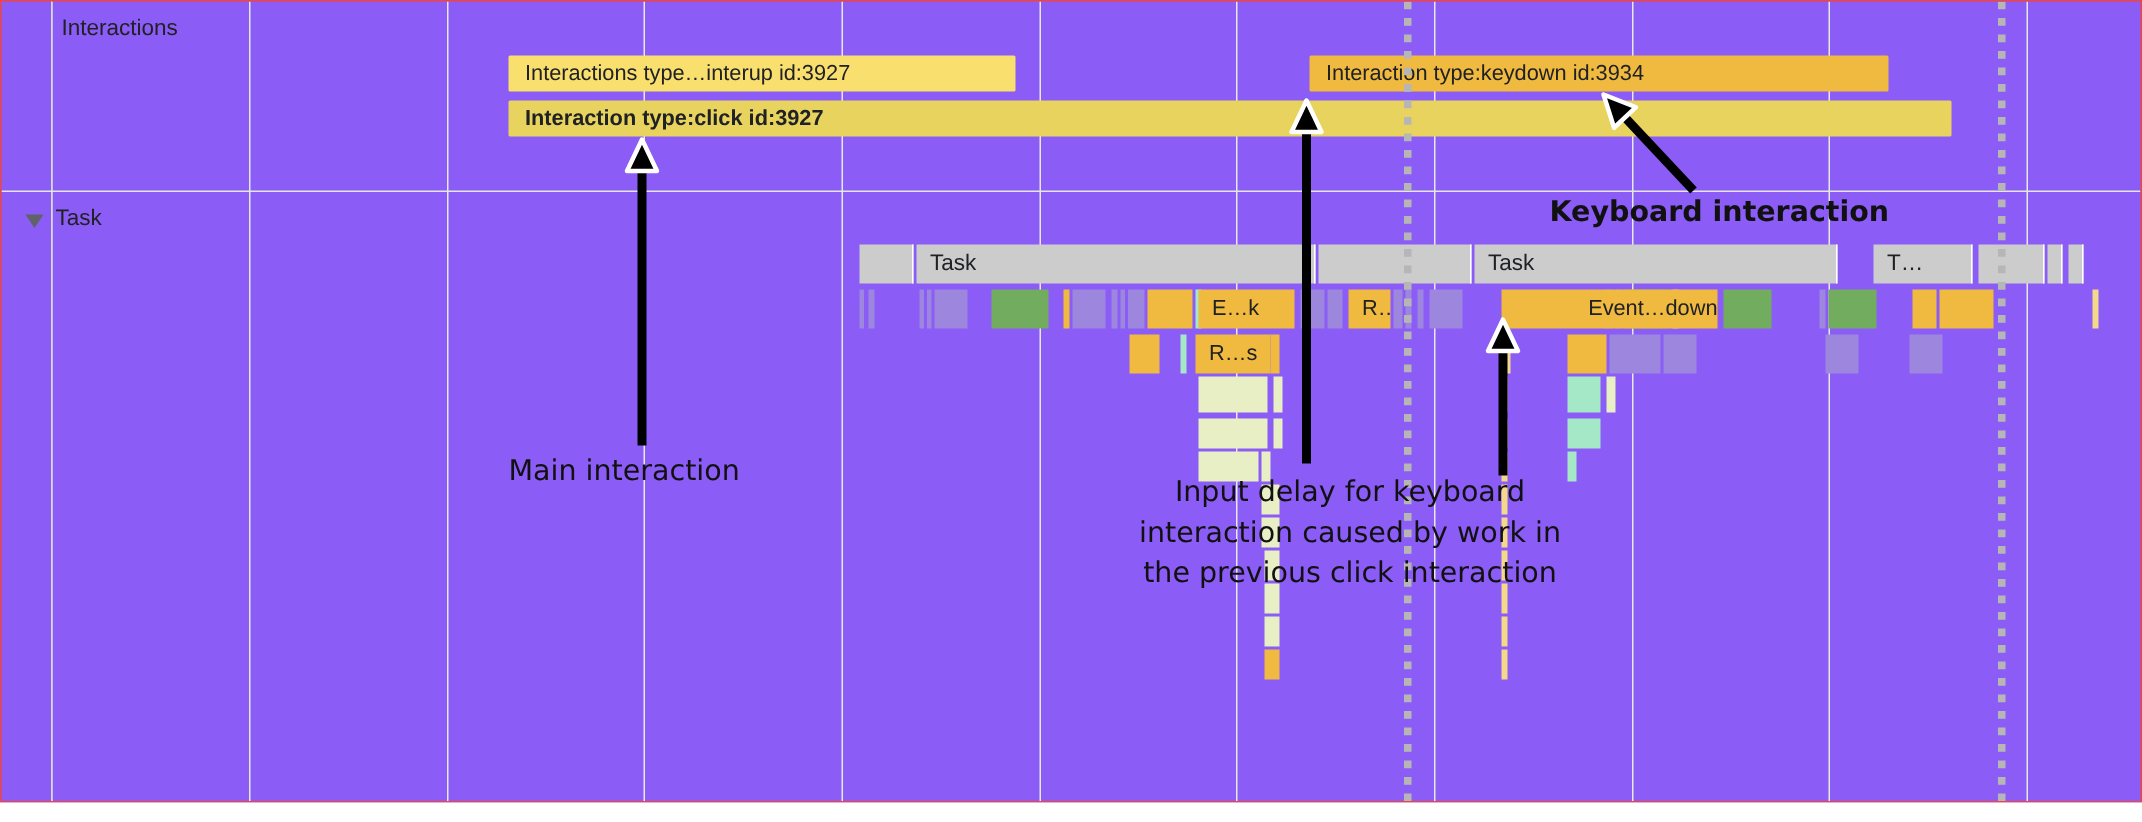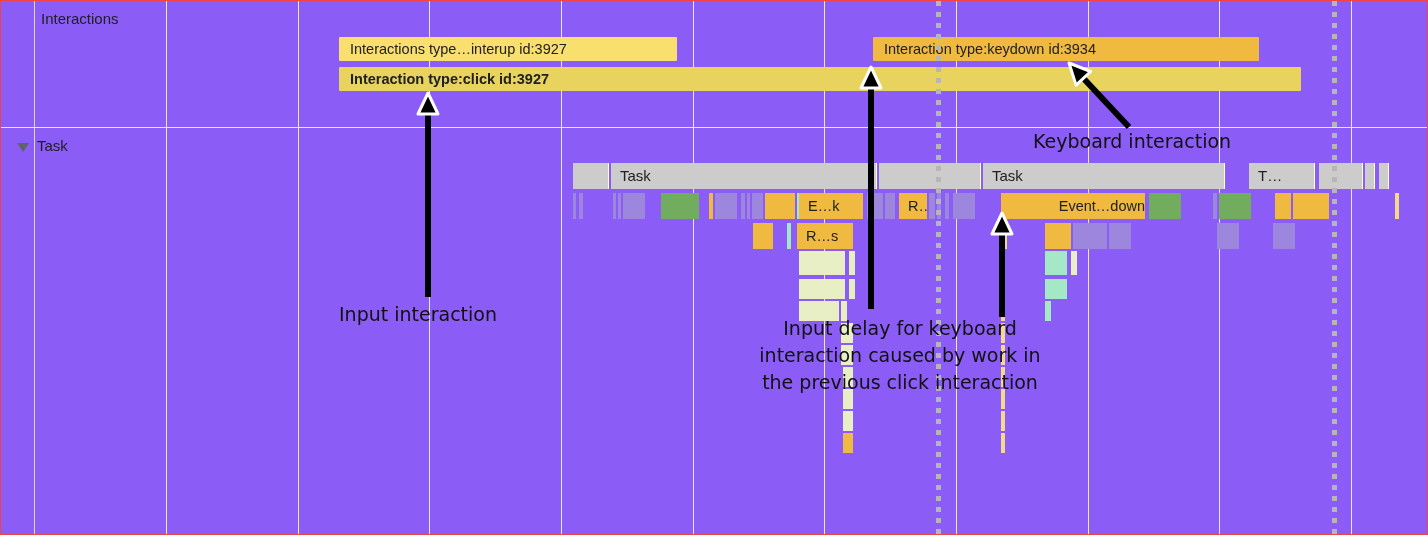--- a/index.html
+++ b/index.html
@@ -151,26 +151,26 @@
       <div class="fbox " style="left: 842px; top: 432px; width: 10px; height: 20px; background: rgb(239, 186, 63);"></div>
       <div class="fbox " style="left: 1000px; top: 432px; width: 4px; height: 20px; background: rgb(244, 217, 138);"></div>
     </div>
 
   <div id="markers-layer">
       <div class="dashline" style="left: 935px;"></div>
       <div class="dashline" style="left: 1331px;"></div>
     </div>
 
   <div id="anno-layer">
-      <div class="anno" style="left: 338px; top: 302px;">Input interaction</div>
+      <div class="anno" style="left: 338px; top: 302px;">Main interaction</div>
       <svg class="arrow" width="44" height="248" style="left: 405px; top: 70px;">
         <line x1="22" y1="226" x2="22" y2="43" stroke="#000" stroke-width="6"></line>
         <polygon points="22,22 32,43 12,43" fill="#000" stroke="#fff" stroke-width="3" stroke-linejoin="round"></polygon>
       </svg>
-      <div class="anno" style="left: 1032px; top: 129px;">Keyboard interaction</div>
+      <div class="anno" style="left: 1032px; top: 129px; font-weight: bold;">Keyboard interaction</div>
       <svg class="arrow" width="104" height="108" style="left: 1046px; top: 40px;">
         <line x1="82" y1="86" x2="36.36276370650793" y2="37.32028128694179" stroke="#000" stroke-width="6"></line>
         <polygon points="22,22 43.65813574790878,30.480869998128497 29.067391665107074,44.15969257575509" fill="#000" stroke="#fff" stroke-width="3" stroke-linejoin="round"></polygon>
       </svg>
       <div class="anno multi" style="left: 741px; top: 314px; width: 316px;">Input delay for keyboard interaction caused by work in the previous click interaction</div>
       <svg class="arrow" width="44" height="286" style="left: 848px; top: 44px;">
         <line x1="22" y1="264" x2="22" y2="43" stroke="#000" stroke-width="6"></line>
         <polygon points="22,22 32,43 12,43" fill="#000" stroke="#fff" stroke-width="3" stroke-linejoin="round"></polygon>
       </svg>
       <svg class="arrow" width="44" height="148" style="left: 979px; top: 190px;">

